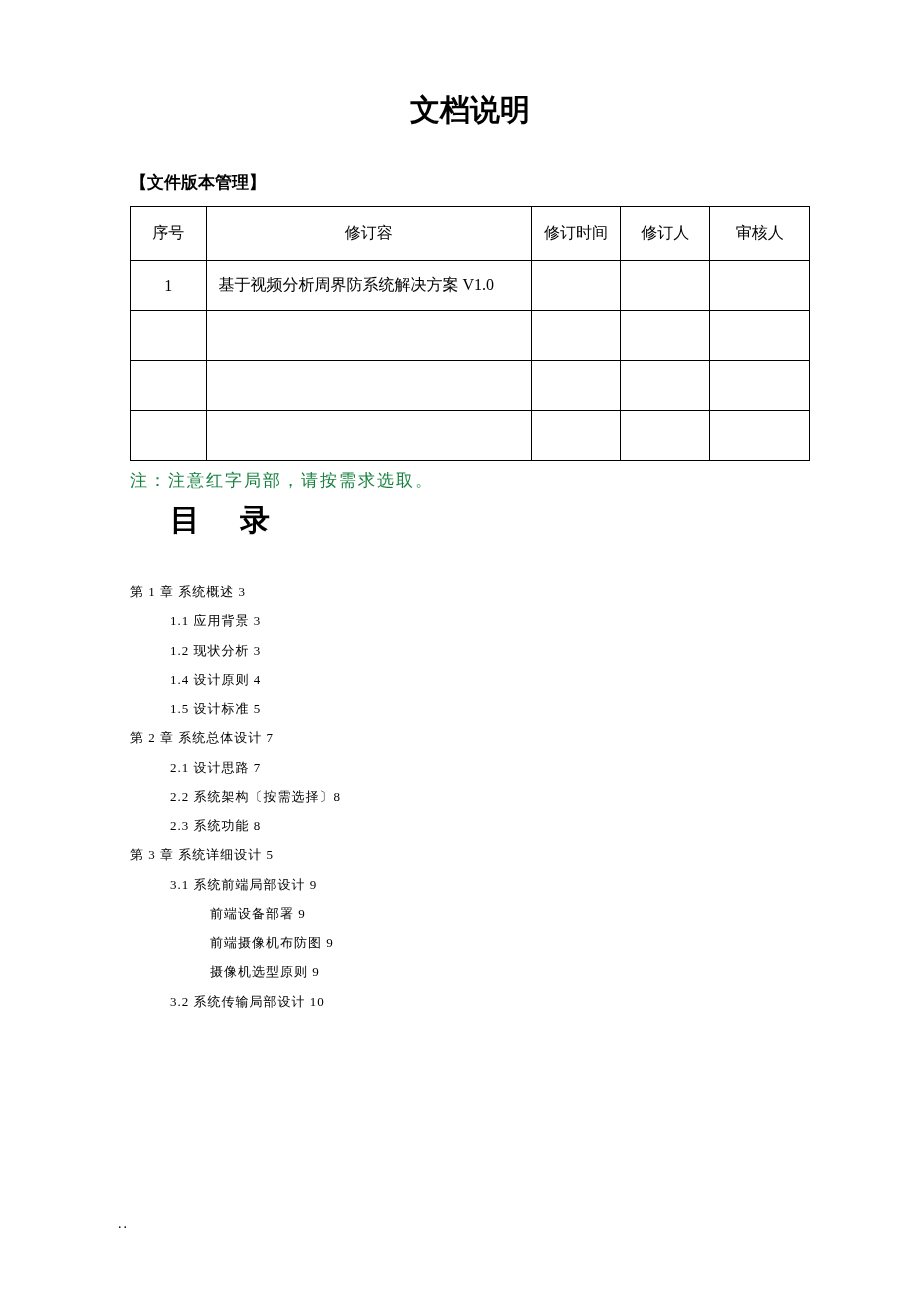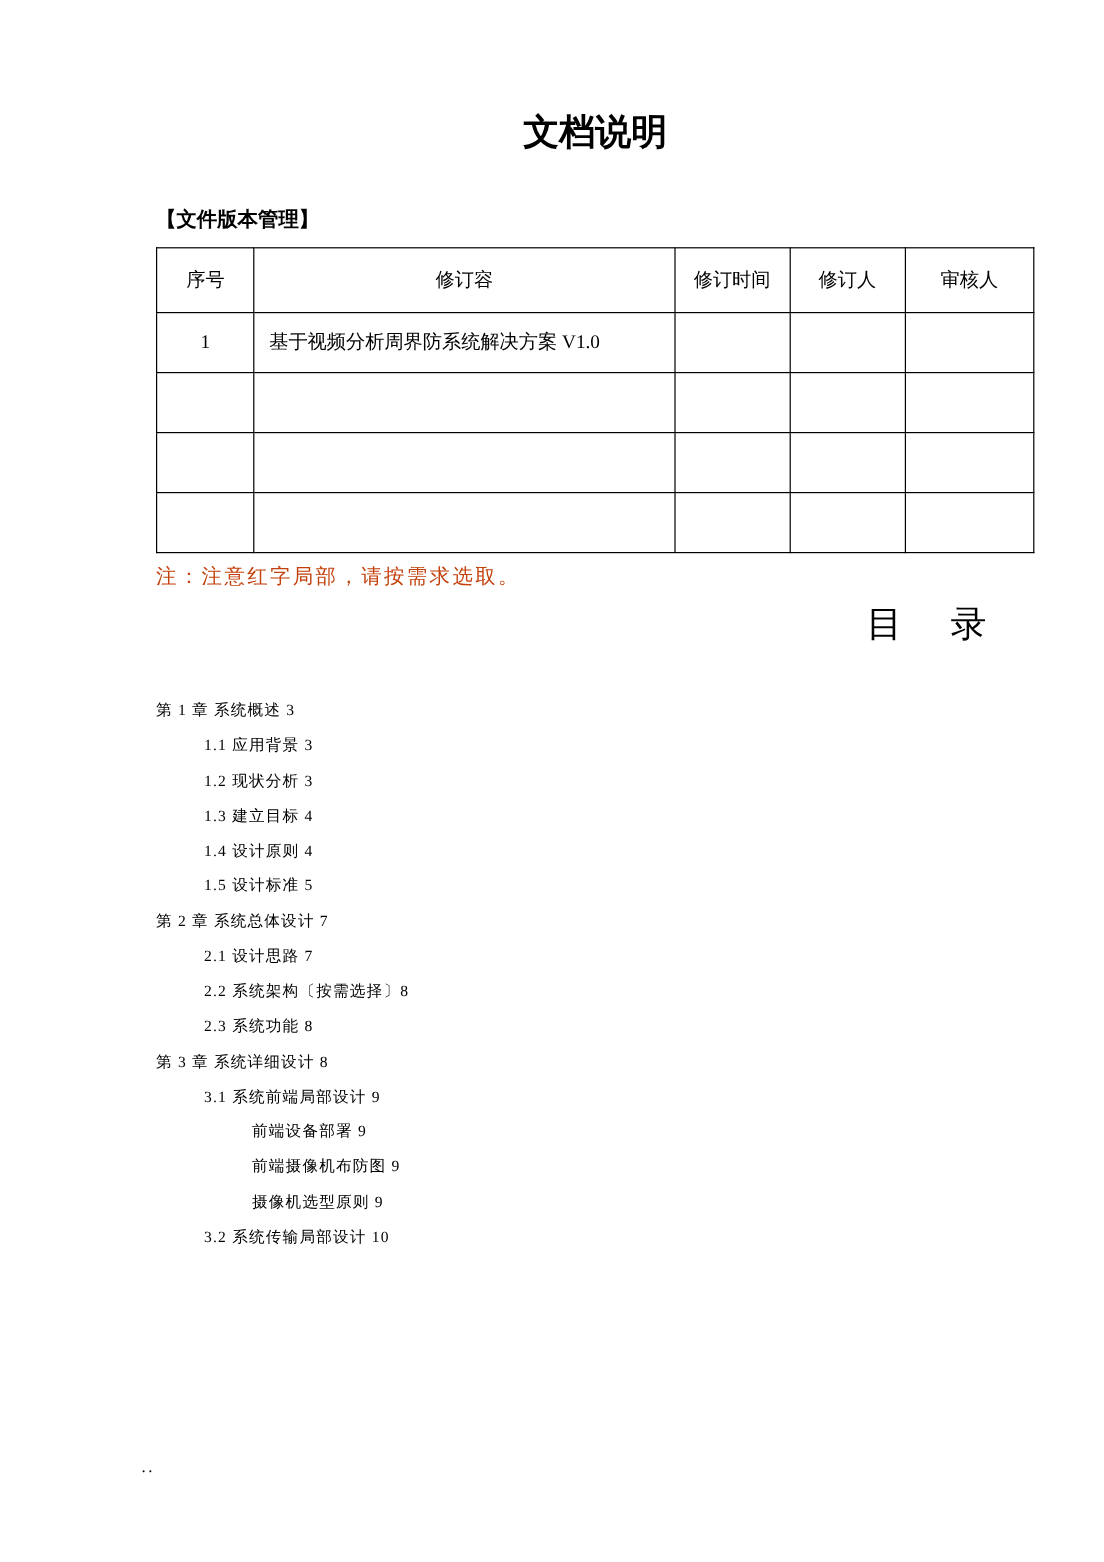--- a/index.html
+++ b/index.html
@@ -5,21 +5,21 @@
     * { margin: 0; padding: 0; box-sizing: border-box; }
     body {
       width: 920px;
       height: 1302px;
       background: #fff;
       font-family: "SimSun", "宋体", serif;
       color: #000;
       position: relative;
     }
     .page {
-      padding: 90px 58px 0 130px;
+      padding: 90px 110px 0 130px;
     }
     .title {
       text-align: center;
       font-size: 30px;
       font-weight: bold;
       font-family: "SimHei", "黑体", sans-serif;
       margin-bottom: 40px;
     }
     .section-label {
       font-size: 17px;
@@ -49,30 +49,30 @@
     .col-seq { width: 72px; }
     .col-content { width: 310px; }
     .col-time { width: 85px; }
     .col-editor { width: 85px; }
     .col-reviewer { width: 95px; }
     table.version td.content-cell {
       text-align: left;
       padding-left: 12px;
     }
     .note {
-      color: #c2410c;
+      color: #15803d;
       font-size: 17px;
       font-family: "FangSong", "仿宋", "SimSun", serif;
       margin-top: 8px;
       letter-spacing: 2px;
     }
     .toc-title {
-      text-align: right;
+      text-align: left;
       font-size: 30px;
-      font-weight: normal;
+      font-weight: bold;
       font-family: "SimHei", "黑体", sans-serif;
       letter-spacing: 40px;
       margin-top: 8px;
       margin-bottom: 36px;
       padding-left: 40px;
     }
     .toc {
       font-size: 13px;
       font-family: "FangSong", "仿宋", "SimSun", serif;
       line-height: 2.25;
@@ -139,28 +139,27 @@
   </table>
 
   <div class="note">注：注意红字局部，请按需求选取。</div>
 
   <div class="toc-title">目录</div>
 
   <div class="toc" id="toc-list">
       <div class="lvl1">第 1 章 系统概述 3</div>
       <div class="lvl2">1.1 应用背景 3</div>
       <div class="lvl2">1.2 现状分析 3</div>
-      <div class="lvl2">1.3 建立目标 4</div>
       <div class="lvl2">1.4 设计原则 4</div>
       <div class="lvl2">1.5 设计标准 5</div>
       <div class="lvl1">第 2 章 系统总体设计 7</div>
       <div class="lvl2">2.1 设计思路 7</div>
       <div class="lvl2">2.2 系统架构〔按需选择〕8</div>
       <div class="lvl2">2.3 系统功能 8</div>
-      <div class="lvl1">第 3 章 系统详细设计 8</div>
+      <div class="lvl1">第 3 章 系统详细设计 5</div>
       <div class="lvl2">3.1 系统前端局部设计 9</div>
       <div class="lvl3">前端设备部署 9</div>
       <div class="lvl3">前端摄像机布防图 9</div>
       <div class="lvl3">摄像机选型原则 9</div>
       <div class="lvl2">3.2 系统传输局部设计 10</div>
     </div>
 </div>
 
 <div class="footer-dots">..</div>
 

